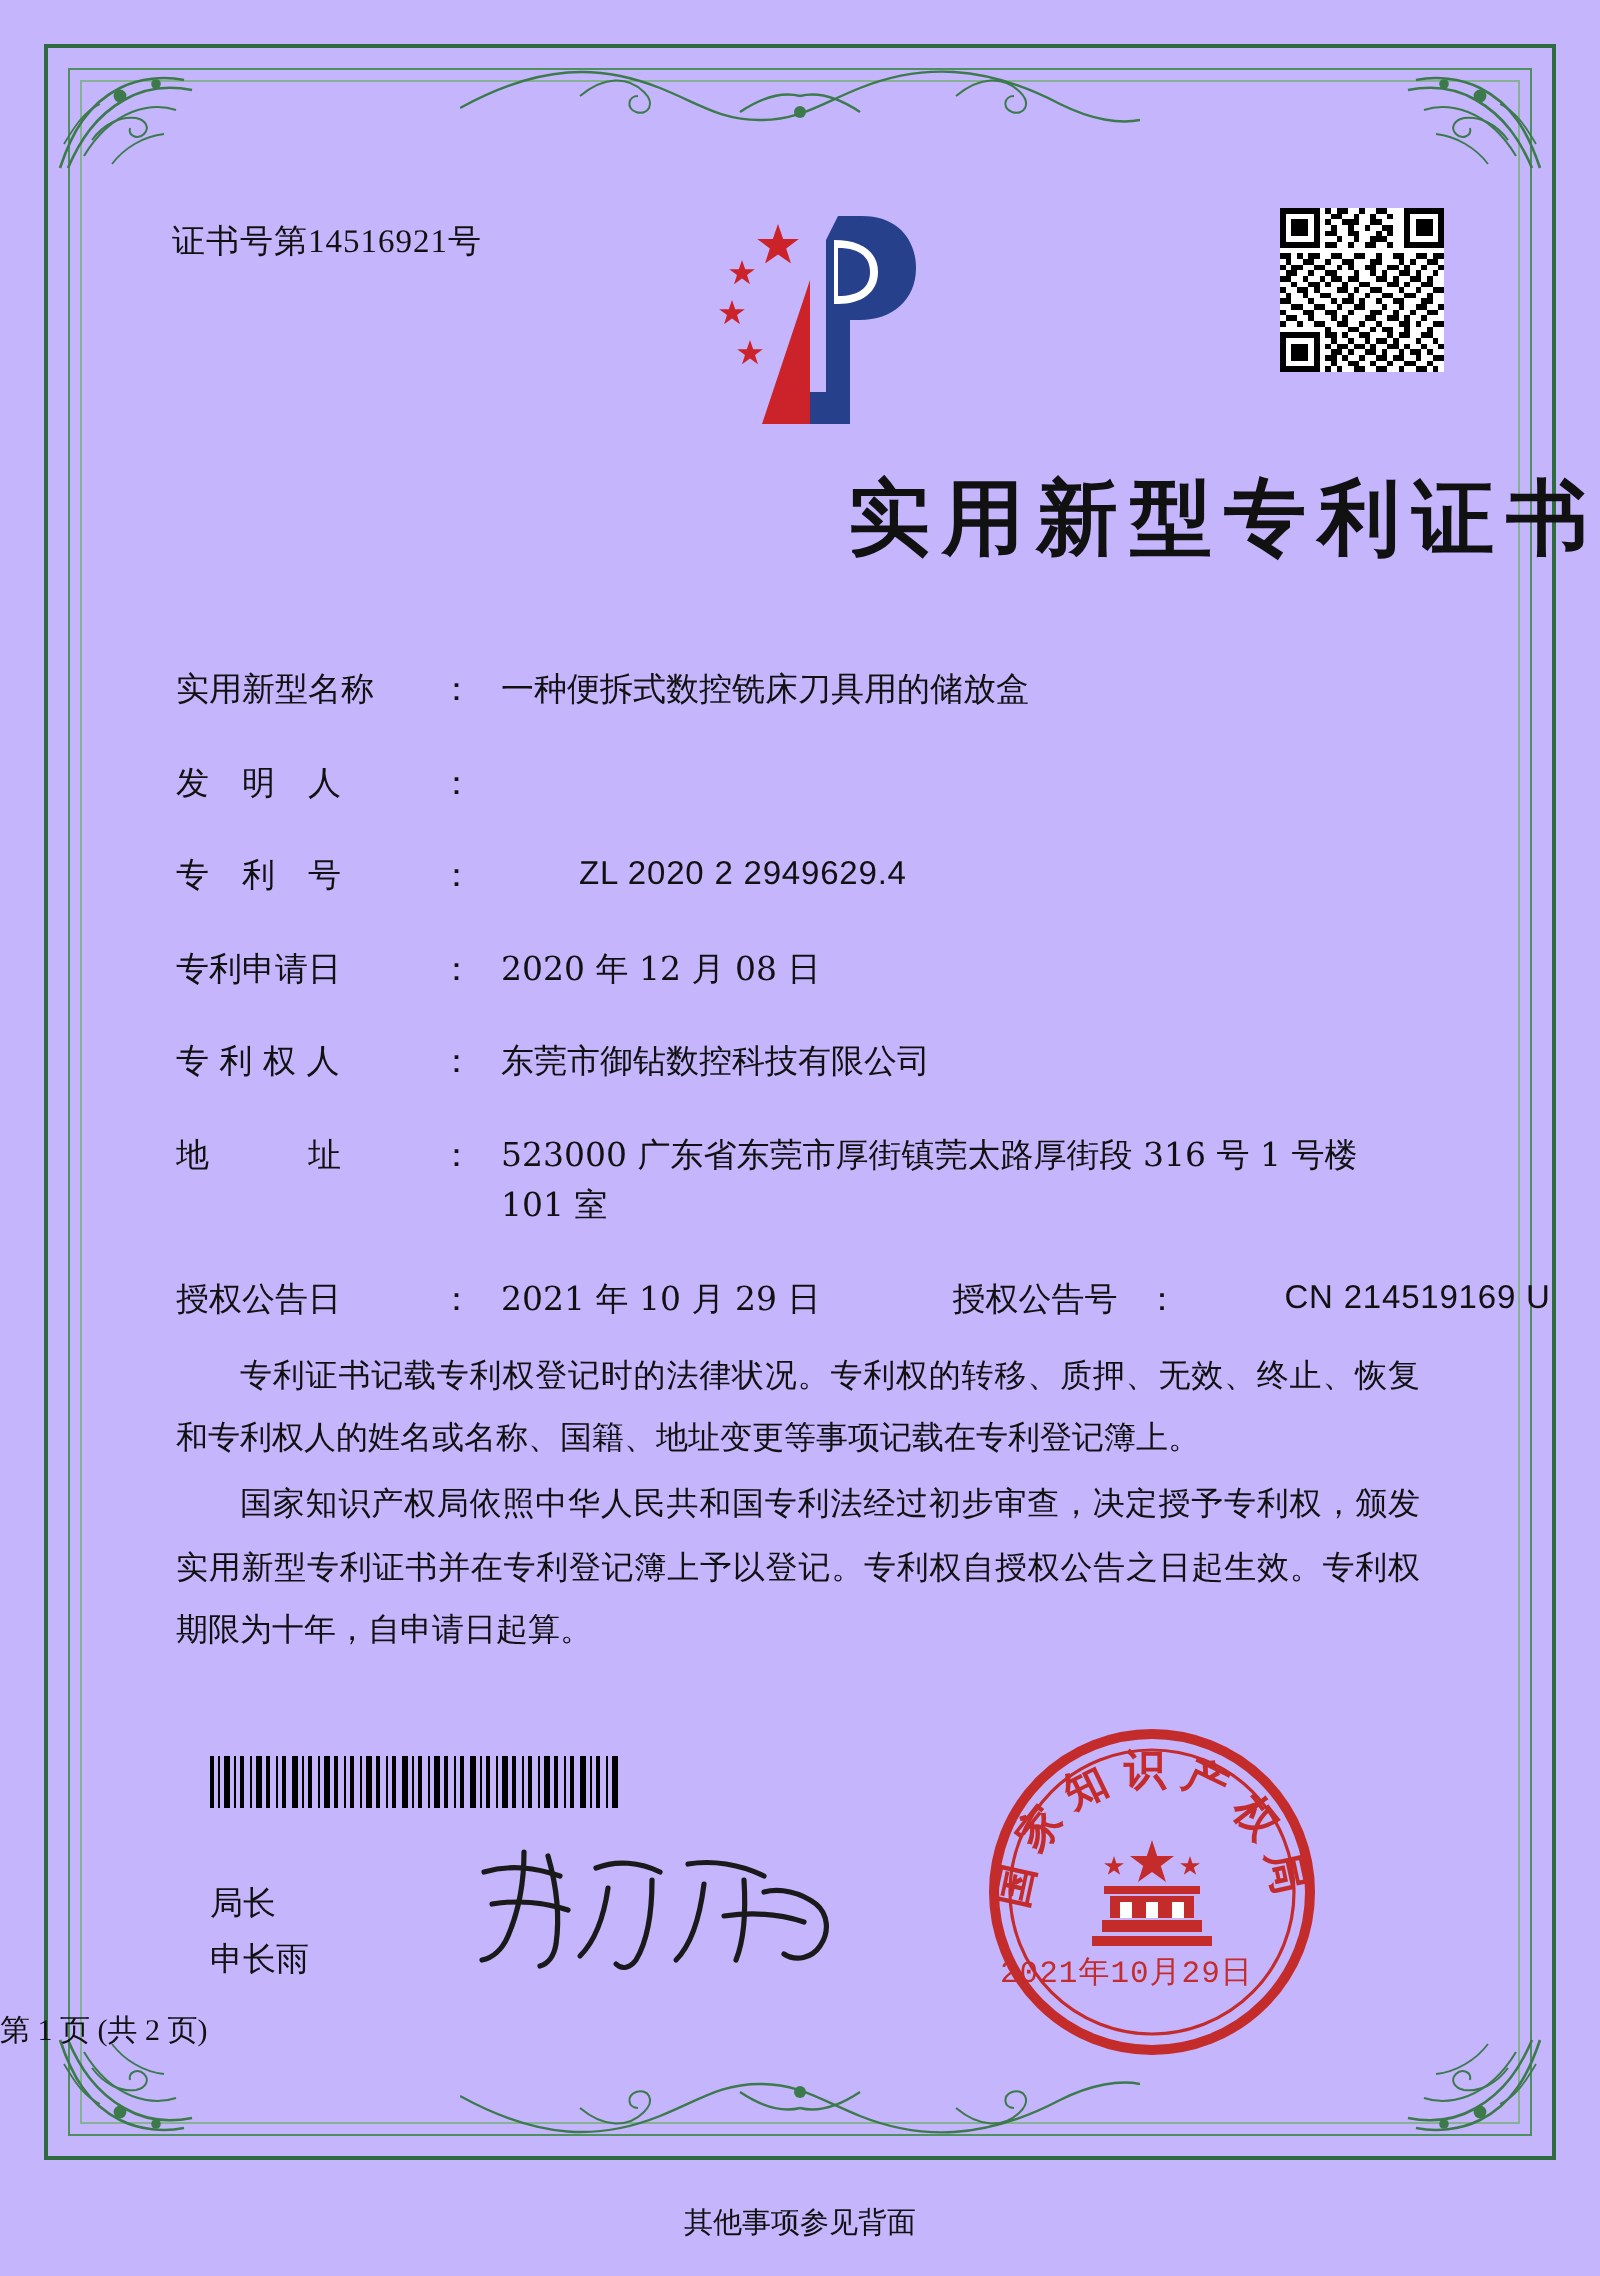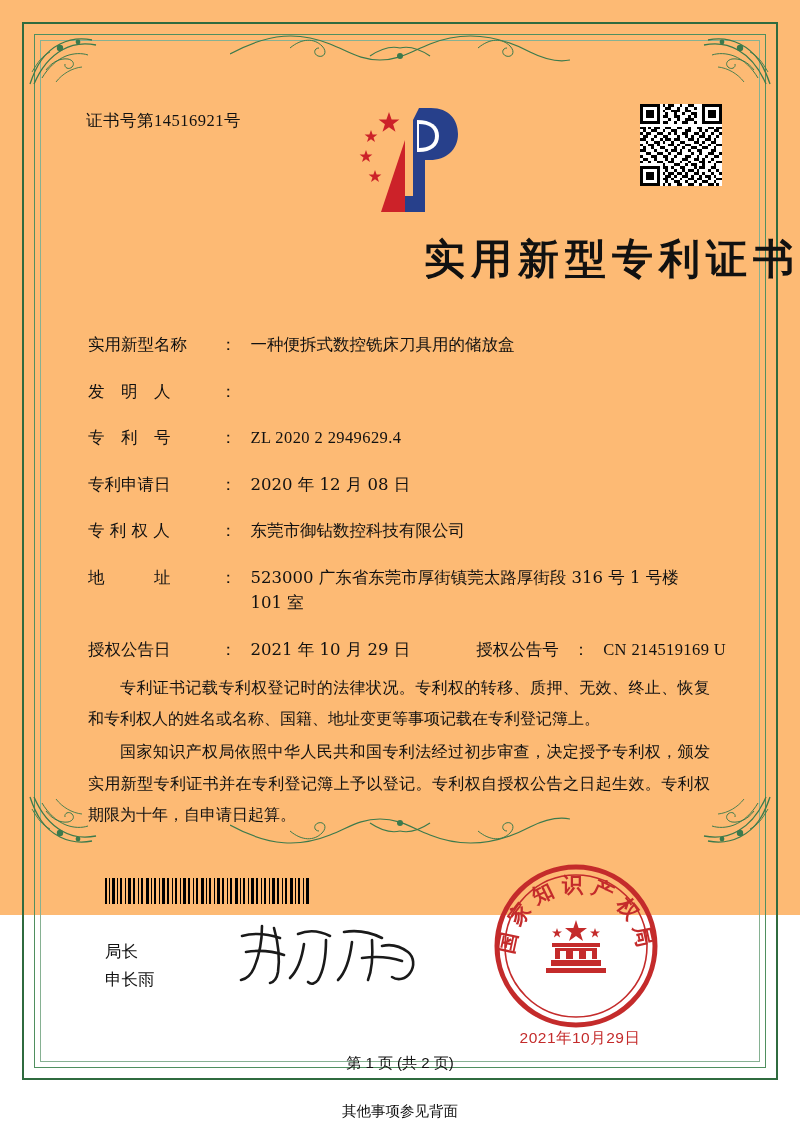--- a/index.html
+++ b/index.html
@@ -12,22 +12,22 @@
     height: 1138px;
     font-family: "Liberation Serif", "DejaVu Serif", serif;
     color: #111;
     position: relative;
     overflow: hidden;
   }
 
   .page {
     position: relative;
     width: 800px;
-    height: 915px;
-    background: #fdba74;
+    height: 1138px;
+    background: #c4b5fd;
   }
 
   
   .border-outer {
     position: absolute;
     left: 22px; top: 22px;
     width: 756px; height: 1058px;
     border: 2px solid #2f6b3f;
     box-sizing: border-box;
   }
@@ -129,22 +129,23 @@
     font-family: "DejaVu Serif", "Liberation Serif", serif;
   }
   .colon {
     flex: 0 0 12px;
   }
   .value {
     flex: 1;
     font-family: "DejaVu Serif", "Liberation Serif", serif;
   }
   .value.num {
-    font-family: Liberation Serif, serif;
+    font-family: Liberation Sans, sans-serif;
     letter-spacing: 0.4px;
+    margin-left: 39px;
   }
   .row.inline .value {
     flex: 0 0 auto;
     margin-right: 52px;
   }
   .label2 {
     flex: 0 0 auto;
     white-space: pre;
   }
 
@@ -189,36 +190,35 @@
 
   
   .seal {
     position: absolute;
     left: 492px; top: 862px;
     width: 168px; height: 168px;
   }
   .seal svg { display:block; width:100%; height:100%; }
   .seal-date {
     position: absolute;
-    left: 500px; top: 1028px;
+    left: 500px; top: 976px;
     width: 160px;
-    text-align: center;
+    text-align: left;
     font-size: 15.5px;
     color: #c42b2b;
-    font-family: Liberation Sans, sans-serif;
+    font-family: Liberation Mono, monospace;
     letter-spacing: 0.5px;
   }
 
   
   .page-num {
     position: absolute;
-    left: 0; right: 0; top: 1054px;
-    text-align: center;
+    left: 0; right: 0; top: 1006px;
     font-size: 15px;
-    font-family: Liberation Sans, sans-serif;
+    font-family: Liberation Serif, serif;
   }
   .back-note {
     position: absolute;
     left: 0; right: 0; top: 1102px;
     text-align: center;
     font-size: 14.5px;
     font-family: Liberation Mono, monospace;
   }
 </style>
 </head>

